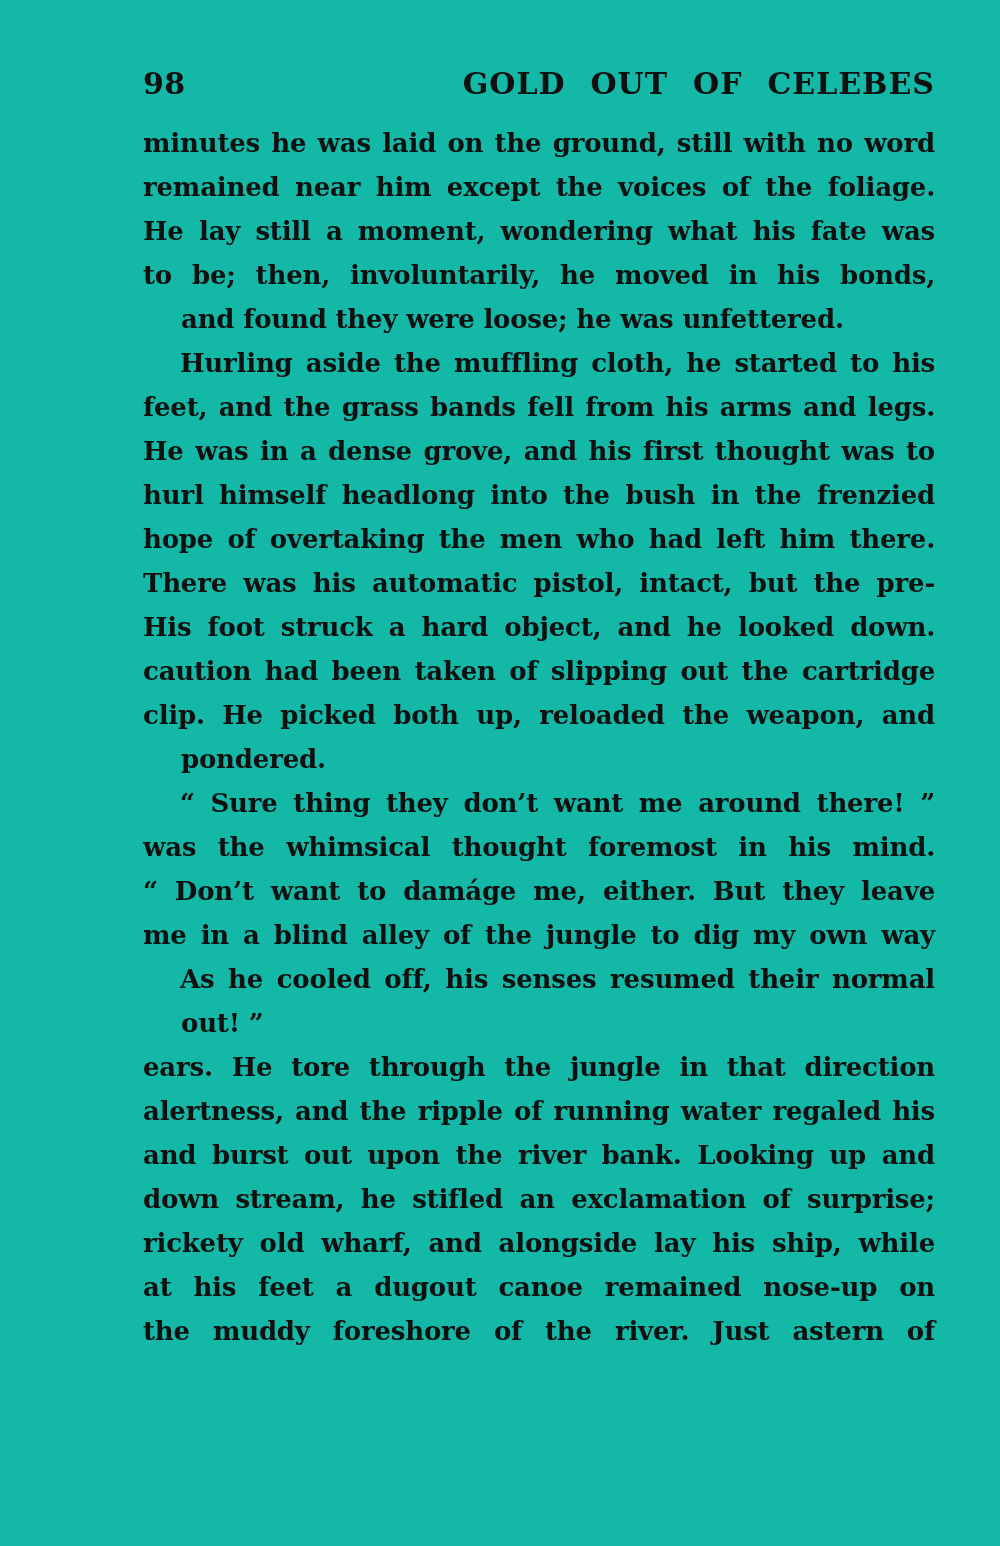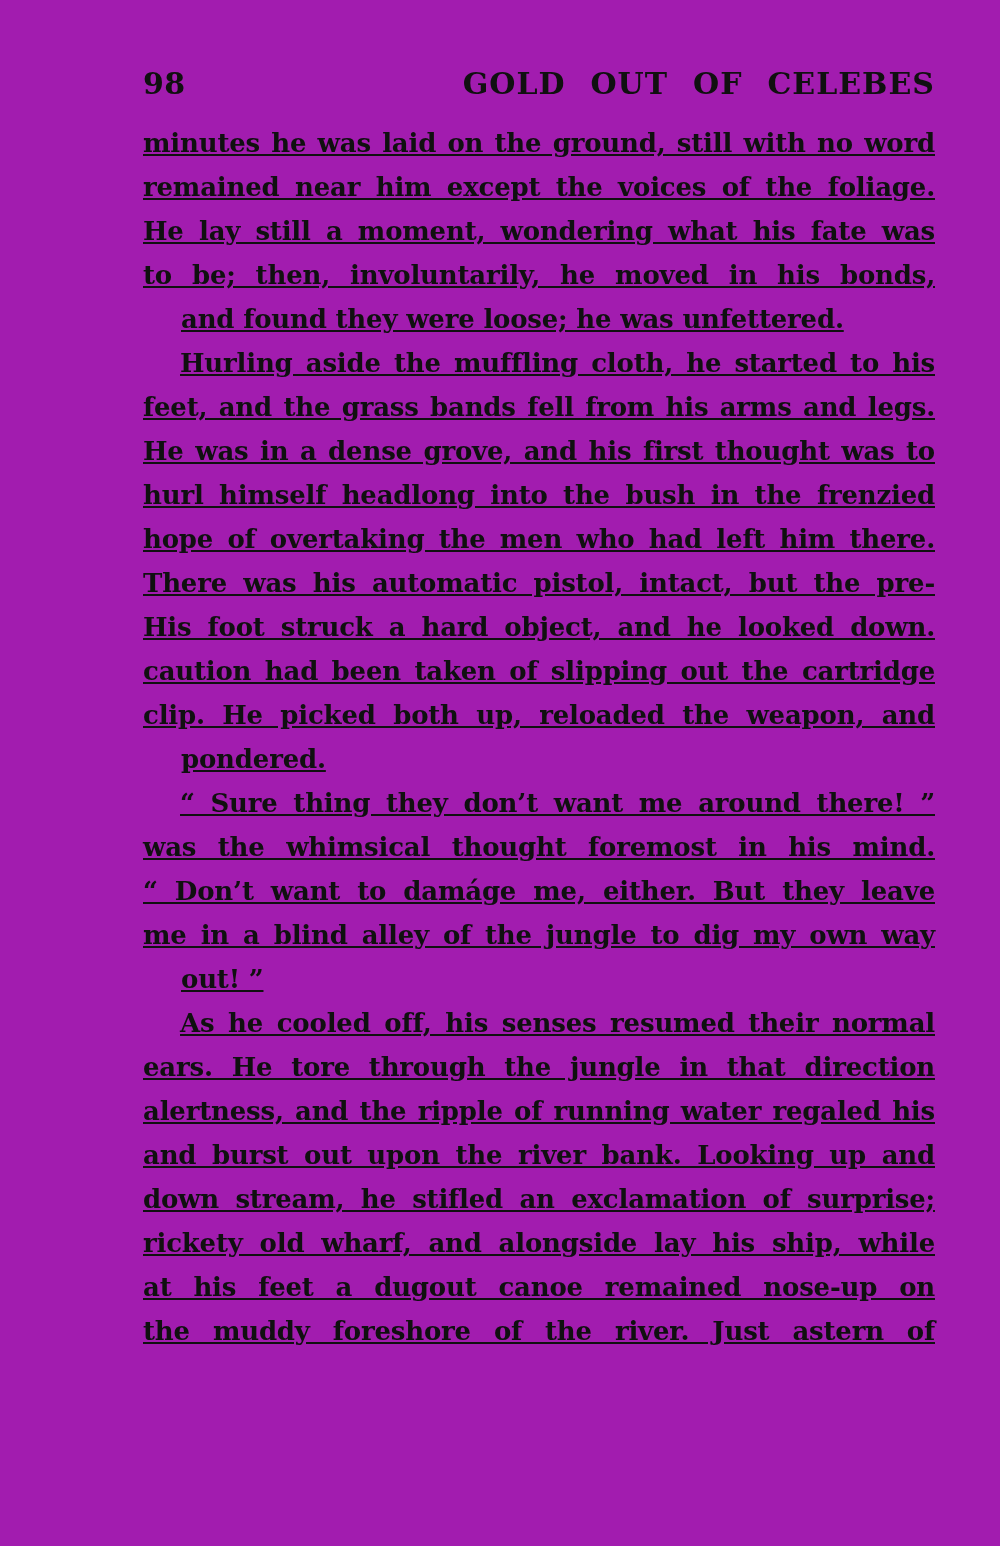--- a/index.html
+++ b/index.html
@@ -10,21 +10,21 @@
     width: 1000px;
     height: 1546px;
     background: #ffffff;
     font-family: "DejaVu Serif", "Liberation Serif", serif;
     color: #101010;
   }
   .page {
     position: relative;
     width: 1000px;
     height: 1546px;
-    background: #a21caf;
+    background: #14b8a6;
     overflow: hidden;
   }
   .running-header {
     position: absolute;
     left: 143px;
     top: 62px;
     width: 792px;
     height: 44px;
     line-height: 44px;
     font-size: 30px;
@@ -48,21 +48,20 @@
     width: 792px;
     font-size: 26px;
     font-weight: 700;
     line-height: 44px;
     letter-spacing: -0.2px;
   }
   .line {
     height: 44px;
     text-align: justify;
     text-align-last: justify;
-    text-decoration: underline;
   }
   .line.para-end {
     text-align-last: left;
     margin-left: 38px;
   }
   .line.indent {
     text-indent: 37px;
   }
 </style>
 </head>
@@ -86,22 +85,22 @@
       <div class="line">hope of overtaking the men who had left him there.</div>
       <div class="line">There was his automatic pistol, intact, but the pre-</div>
       <div class="line">His foot struck a hard object, and he looked down.</div>
       <div class="line">caution had been taken of slipping out the cartridge</div>
       <div class="line">clip.  He picked both up, reloaded the weapon, and</div>
       <div class="line para-end">pondered.</div>
       <div class="line indent">“ Sure thing they don’t want me around there! ”</div>
       <div class="line">was the whimsical thought foremost in his mind.</div>
       <div class="line">“ Don’t want to damáge me, either.  But they leave</div>
       <div class="line">me in a blind alley of the jungle to dig my own way</div>
+      <div class="line indent">As he cooled off, his senses resumed their normal</div>
       <div class="line para-end">out! ”</div>
-      <div class="line indent">As he cooled off, his senses resumed their normal</div>
       <div class="line">ears.  He tore through the jungle in that direction</div>
       <div class="line">alertness, and the ripple of running water regaled his</div>
       <div class="line">and burst out upon the river bank.  Looking up and</div>
       <div class="line">down stream, he stifled an exclamation of surprise;</div>
       <div class="line">rickety old wharf, and alongside lay his ship, while</div>
       <div class="line">at his feet a dugout canoe remained nose-up on</div>
       <div class="line">the muddy foreshore of the river.  Just astern of</div>
     </div>
 </div>
 

